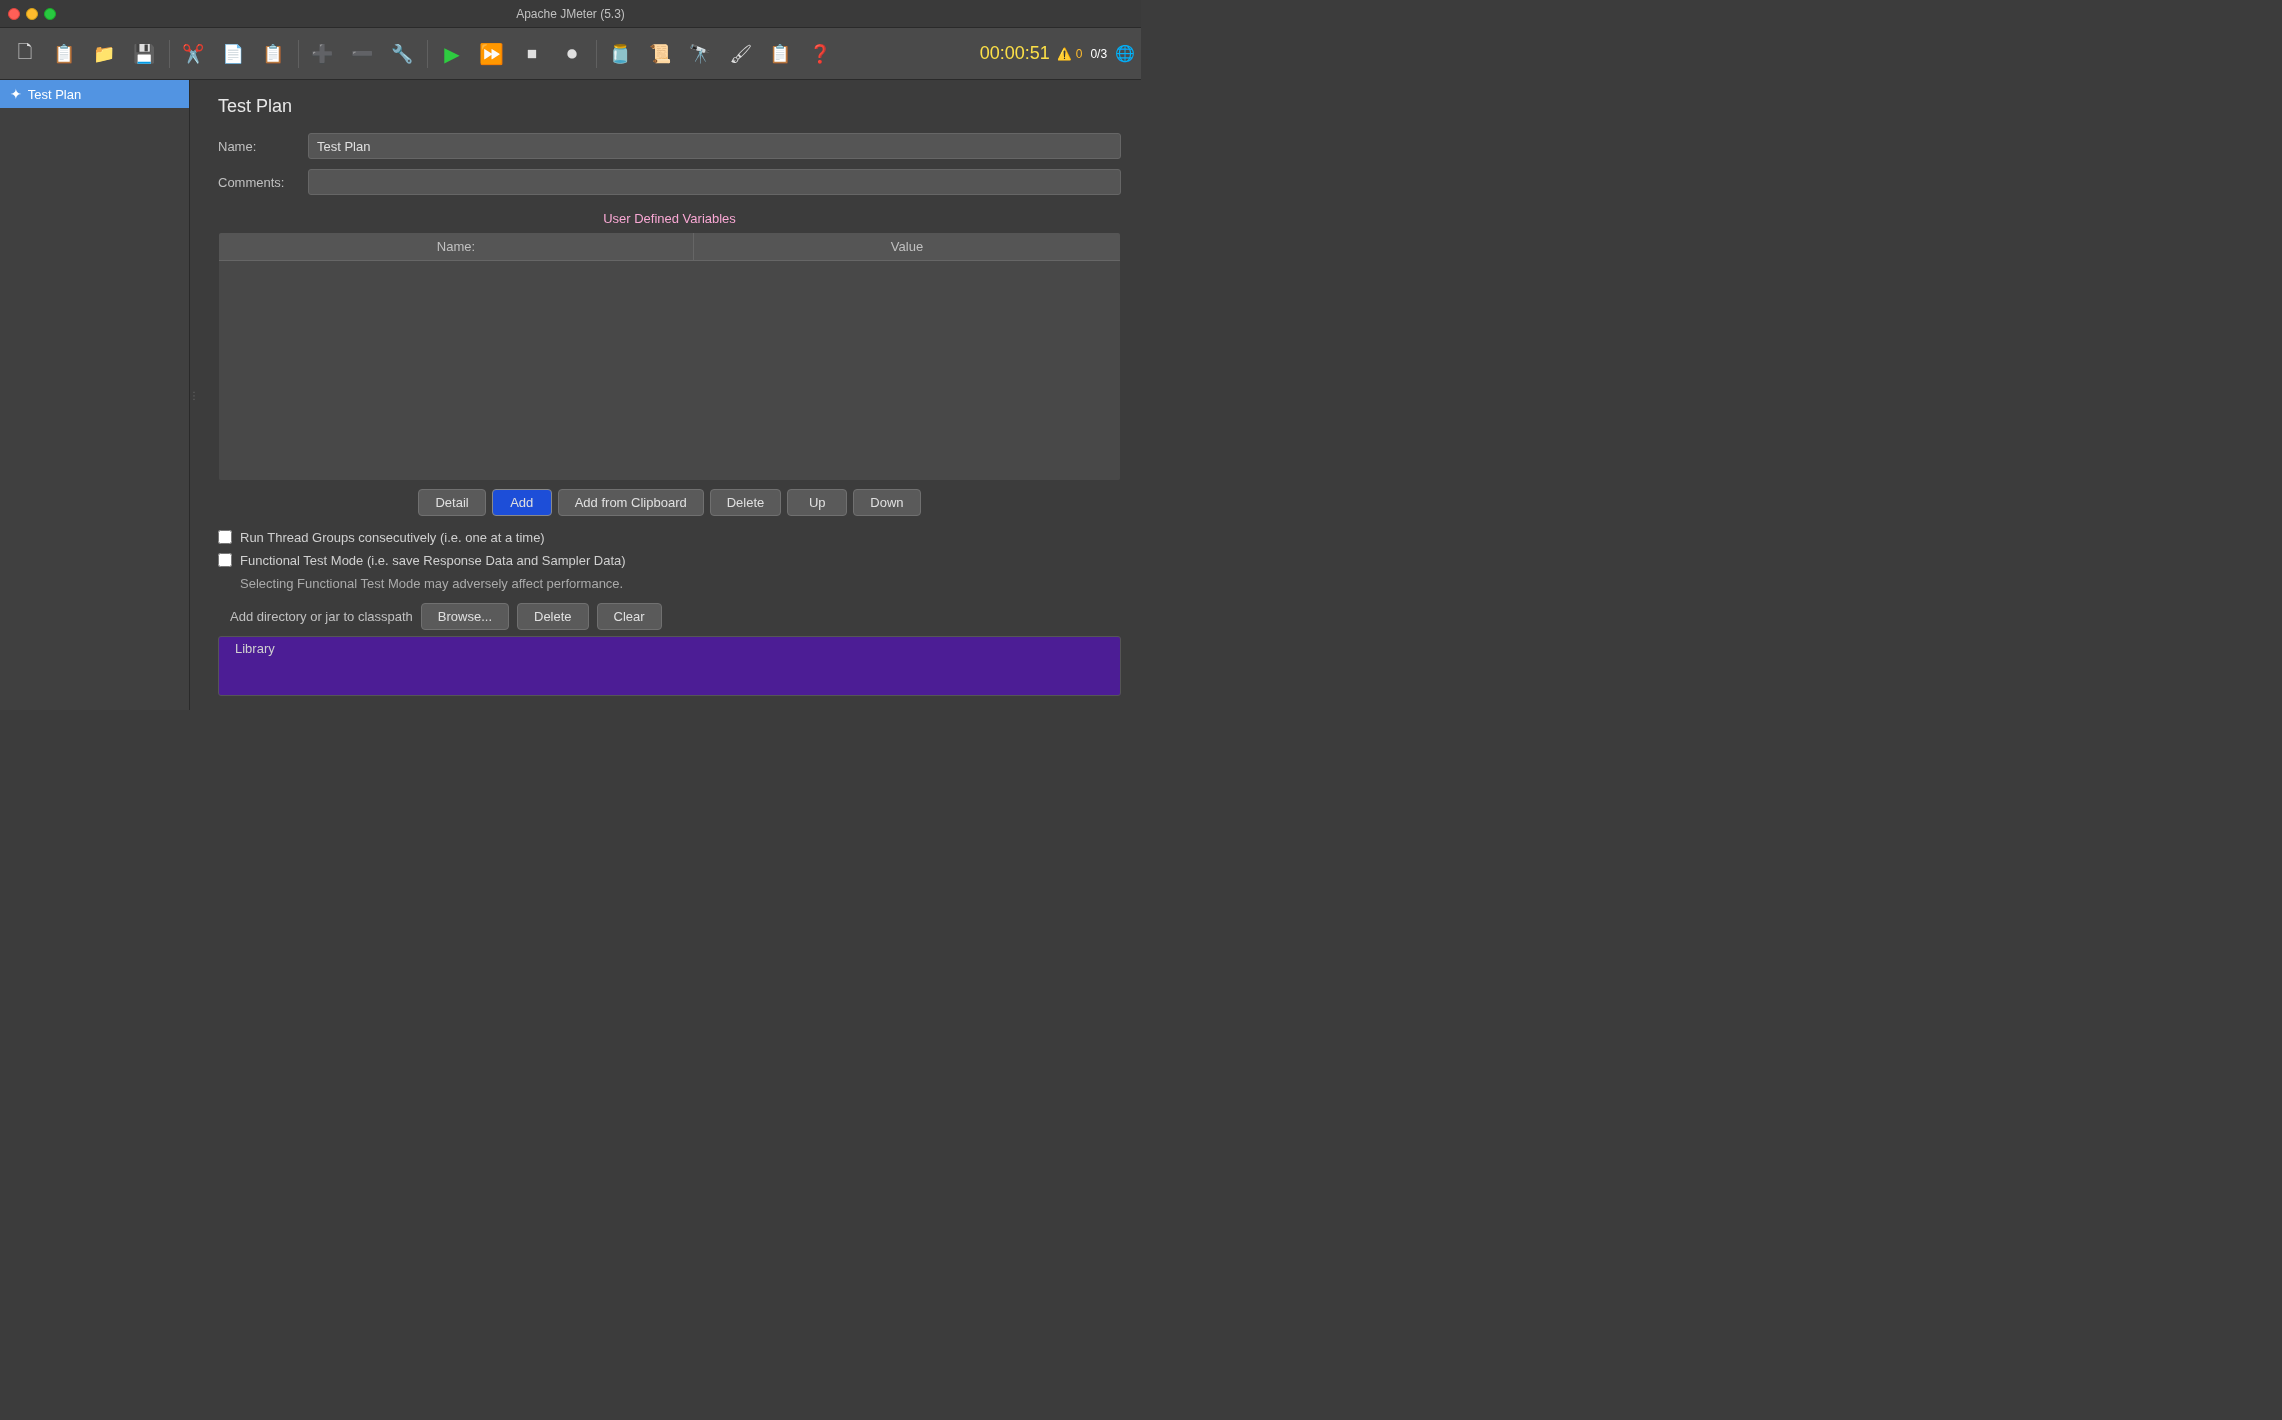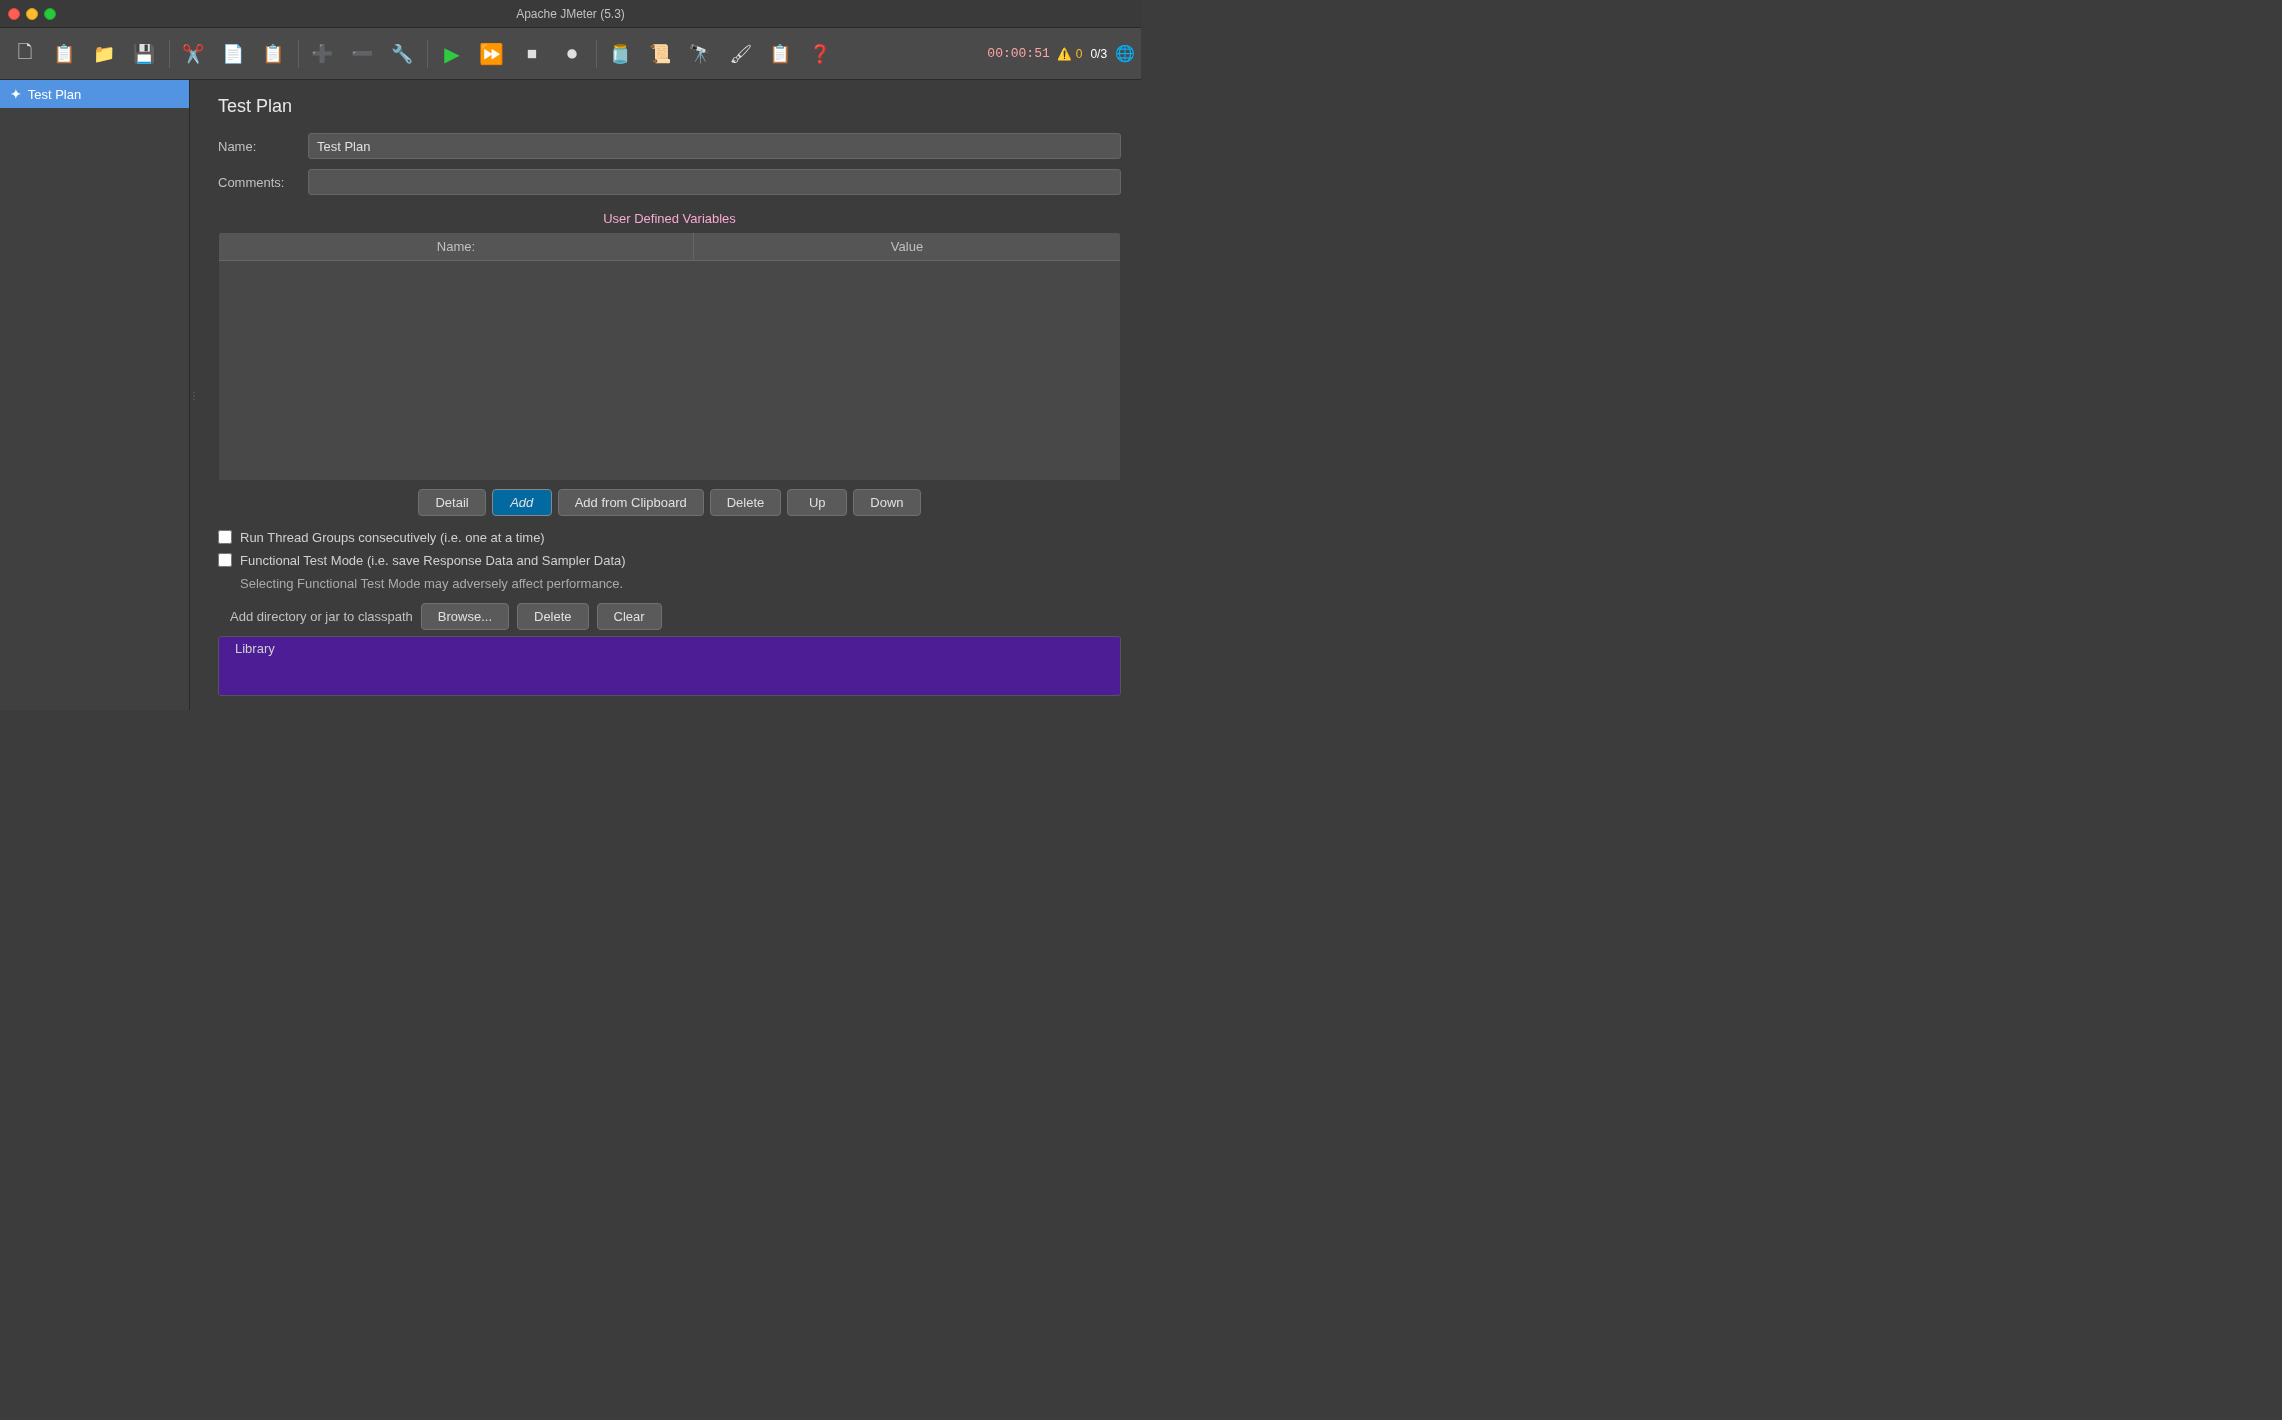--- a/index.html
+++ b/index.html
@@ -75,21 +75,21 @@
       margin: 0 3px;
     }
     .toolbar-right {
       margin-left: auto;
       display: flex;
       align-items: center;
       gap: 8px;
       font-size: 12px;
       color: #c0c0c0;
     }
-    .toolbar-time { font-size: 13px; color: #fca5a5; font-family: Liberation Mono, monospace; }
+    .toolbar-time { font-size: 18px; color: #fde047; }
     .toolbar-warning {
       display: flex;
       align-items: center;
       gap: 3px;
       color: #febc2e;
     }
     .toolbar-threads { color: #ffffff; }
 
     
     .main-layout {
@@ -216,23 +216,22 @@
       background: #5a5a5a;
       border: 1px solid #707070;
       border-radius: 4px;
       color: #e0e0e0;
       padding: 5px 16px;
       font-size: 13px;
       cursor: pointer;
       min-width: 60px;
     }
     .btn.btn-active {
-      background: #0369a1;
+      background: #1d4ed8;
       border-color: #888;
-      font-style: italic;
     }
 
     
     .checkbox-row {
       display: flex;
       align-items: flex-start;
       gap: 8px;
       margin-bottom: 8px;
       font-size: 13px;
       color: #d0d0d0;

